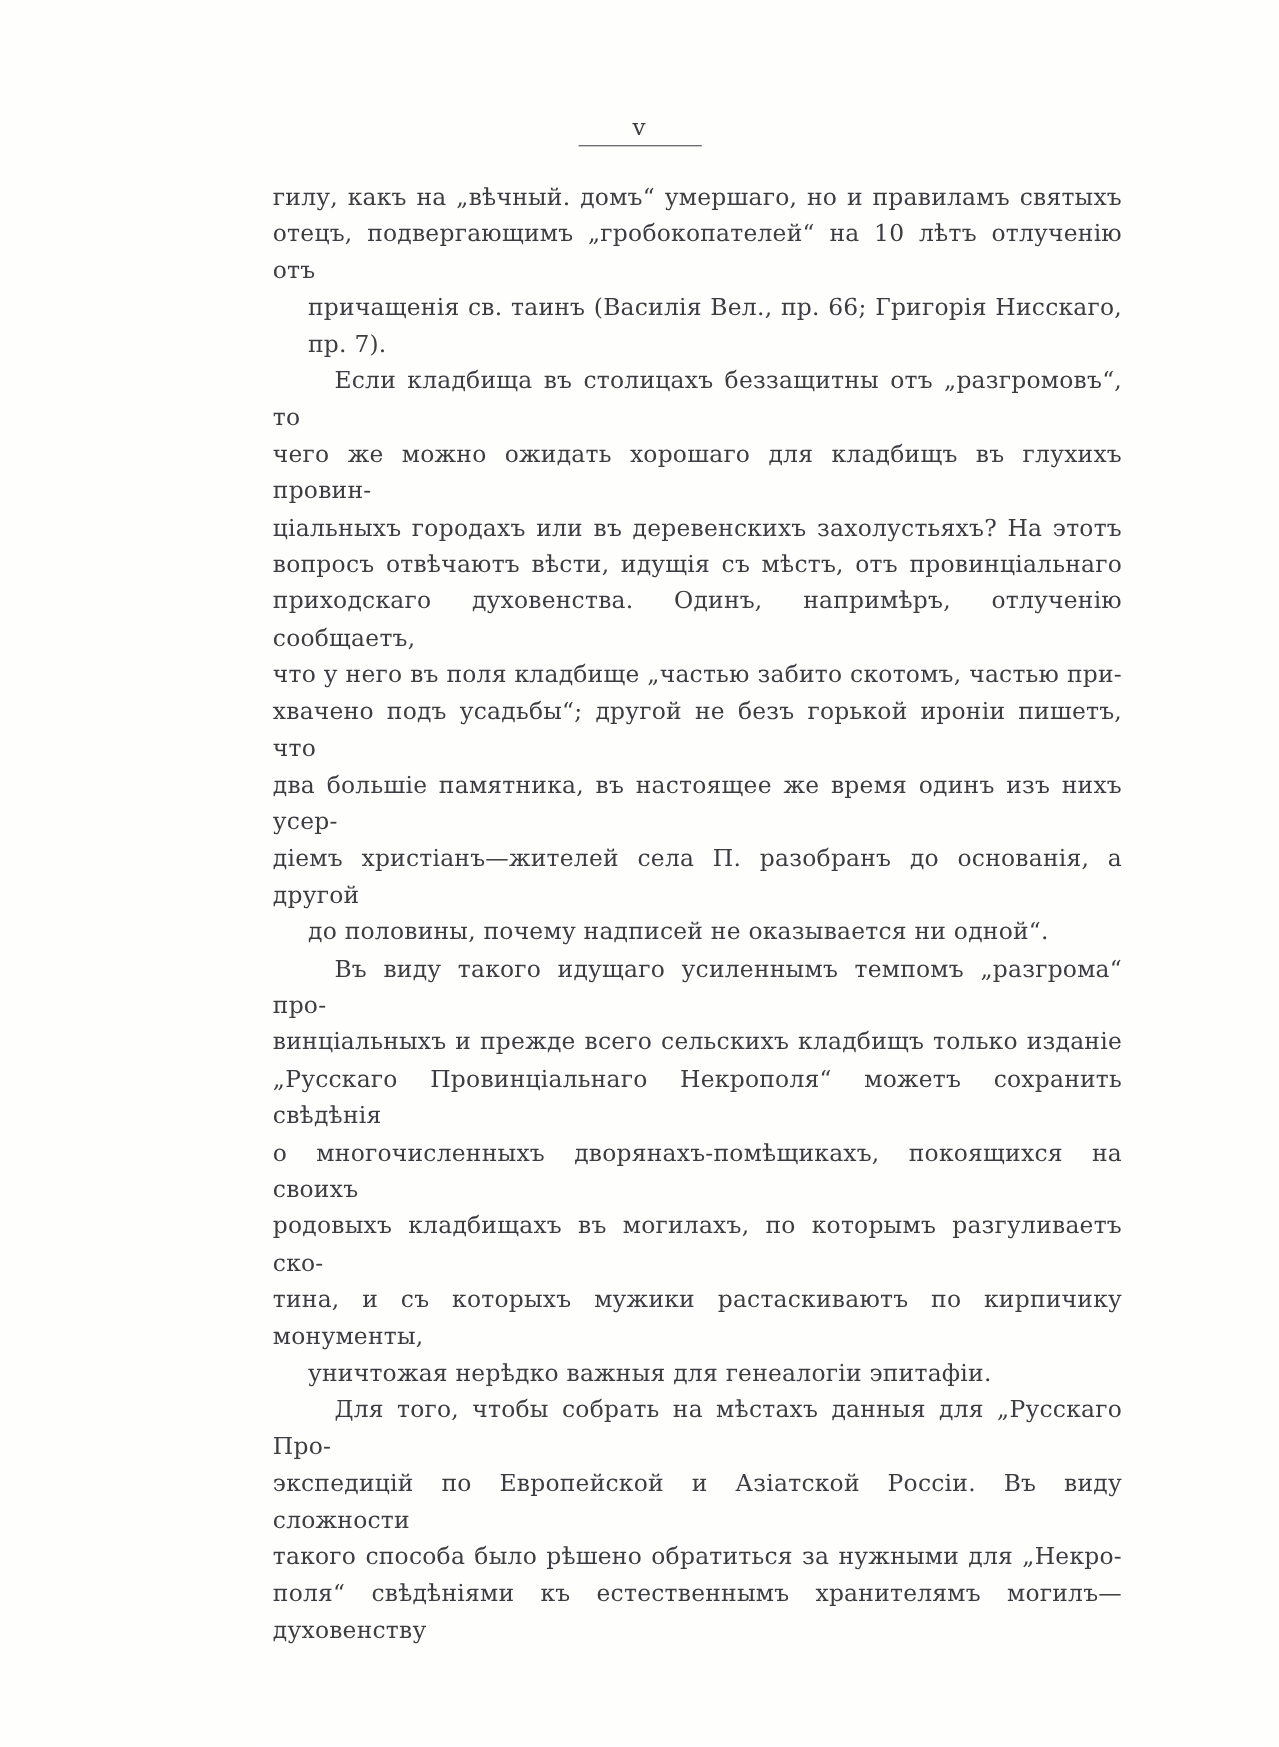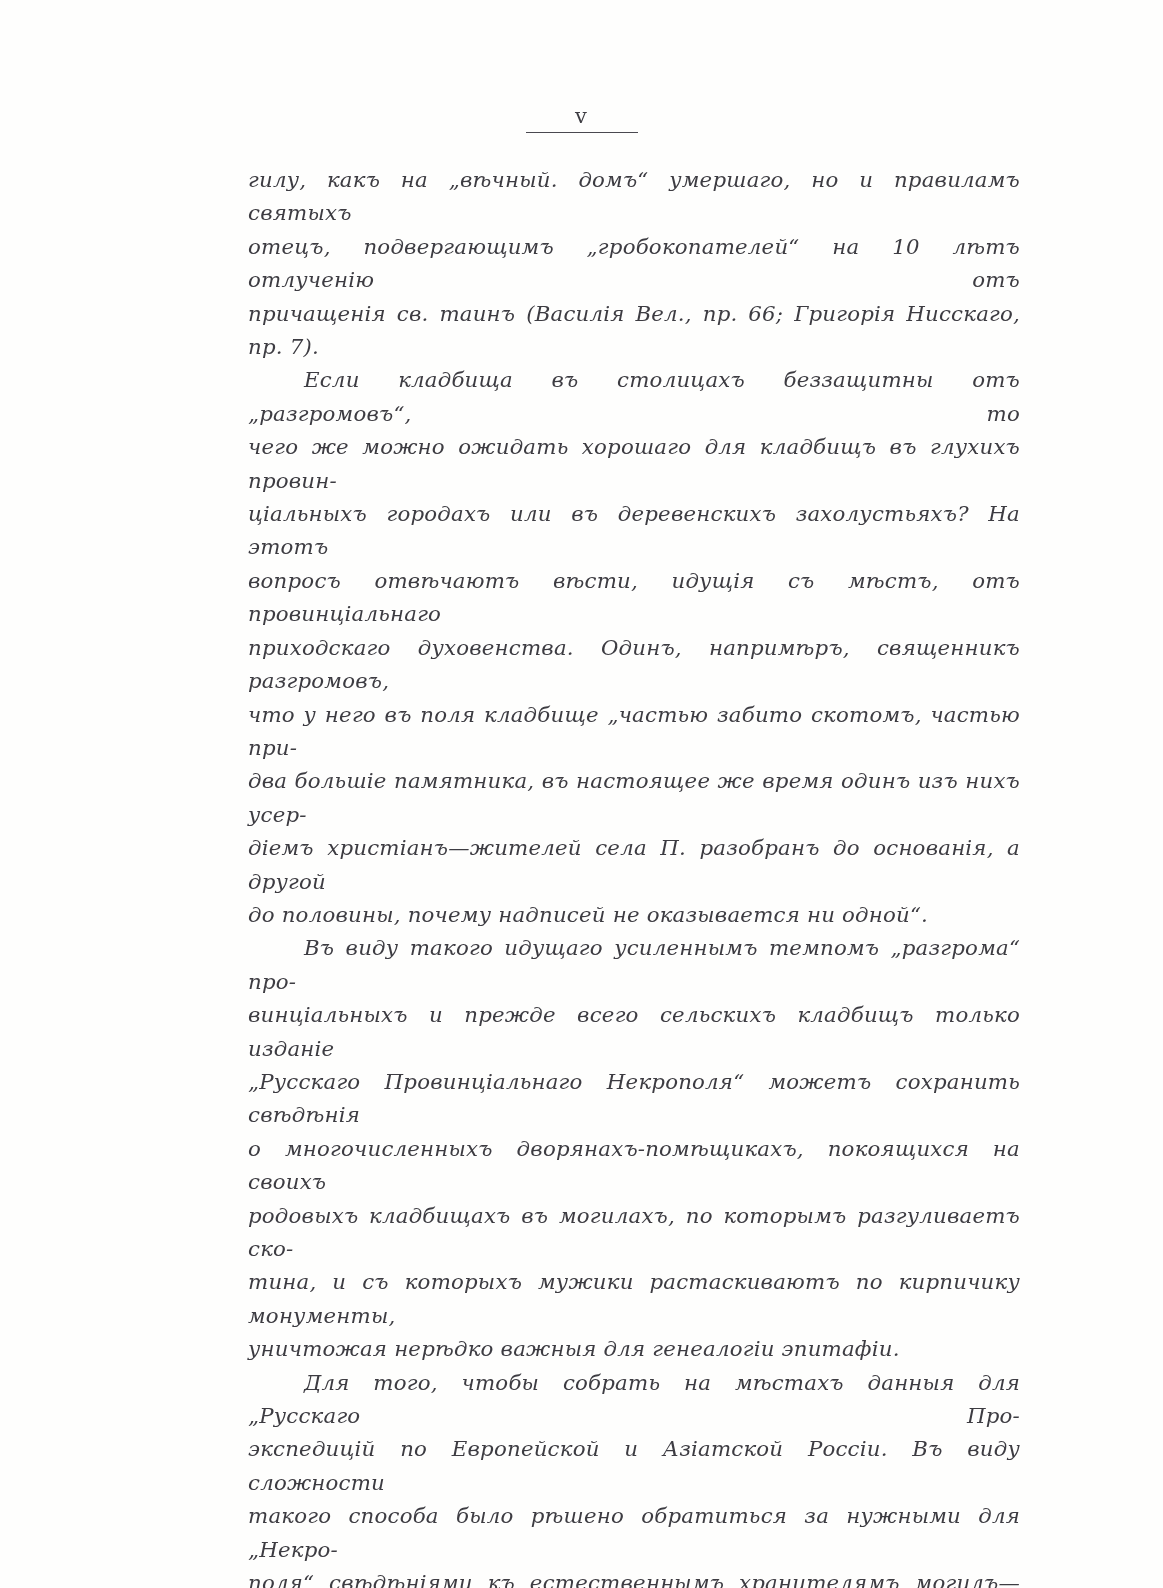--- a/index.html
+++ b/index.html
@@ -45,25 +45,25 @@
     letter-spacing: 0.2px;
   }
   .paragraph {
     margin: 0;
     padding: 0;
   }
   .line {
     text-align: justify;
     text-align-last: justify;
     white-space: normal;
-    font-style: italic;
   }
   .line.last {
     text-align: justify;
     text-align-last: left;
+    margin-left: 32px;
   }
   .line.indent {
     text-indent: 56px;
   }
 </style>
 </head>
 <body>
 
 <div class="page">
   <div class="page-number-wrap">
@@ -73,22 +73,23 @@
       <div class="paragraph">
         <div class="line">гилу, какъ на „вѣчный. домъ“ умершаго, но и правиламъ святыхъ</div>
         <div class="line">отецъ, подвергающимъ „гробокопателей“ на 10 лѣтъ отлученію отъ</div>
         <div class="line last">причащенія св. таинъ (Василія Вел., пр. 66; Григорія Нисскаго, пр. 7).</div>
       </div>
       <div class="paragraph">
         <div class="line indent">Если кладбища въ столицахъ беззащитны отъ „разгромовъ“, то</div>
         <div class="line">чего же можно ожидать хорошаго для кладбищъ въ глухихъ провин-</div>
         <div class="line">ціальныхъ городахъ или въ деревенскихъ захолустьяхъ? На этотъ</div>
         <div class="line">вопросъ отвѣчаютъ вѣсти, идущія съ мѣстъ, отъ провинціальнаго</div>
-        <div class="line">приходскаго духовенства. Одинъ, напримѣръ, священникъ разгромовъ,</div>
+        <div class="line">приходскаго духовенства. Одинъ, напримѣръ, отлученію сообщаетъ,</div>
         <div class="line">что у него въ поля кладбище „частью забито скотомъ, частью при-</div>
+        <div class="line">хвачено подъ усадьбы“; другой не безъ горькой ироніи пишетъ, что</div>
         <div class="line">два большіе памятника, въ настоящее же время одинъ изъ нихъ усер-</div>
         <div class="line">діемъ христіанъ—жителей села П. разобранъ до основанія, а другой</div>
         <div class="line last">до половины, почему надписей не оказывается ни одной“.</div>
       </div>
       <div class="paragraph">
         <div class="line indent">Въ виду такого идущаго усиленнымъ темпомъ „разгрома“ про-</div>
         <div class="line">винціальныхъ и прежде всего сельскихъ кладбищъ только изданіе</div>
         <div class="line">„Русскаго Провинціальнаго Некрополя“ можетъ сохранить свѣдѣнія</div>
         <div class="line">о многочисленныхъ дворянахъ-помѣщикахъ, покоящихся на своихъ</div>
         <div class="line">родовыхъ кладбищахъ въ могилахъ, по которымъ разгуливаетъ ско-</div>

